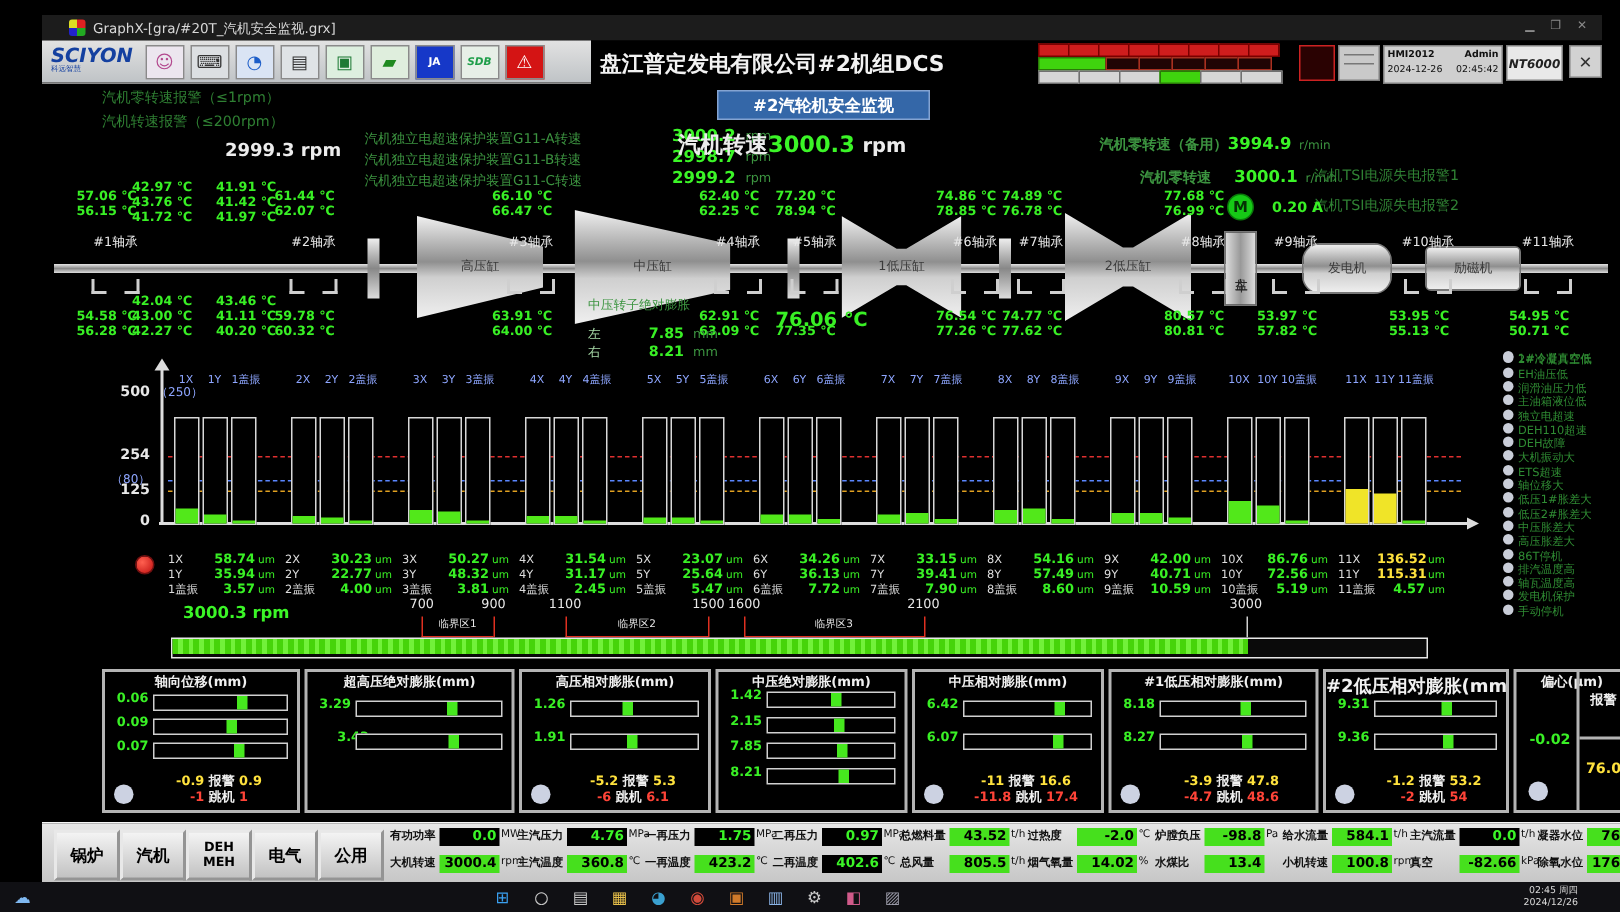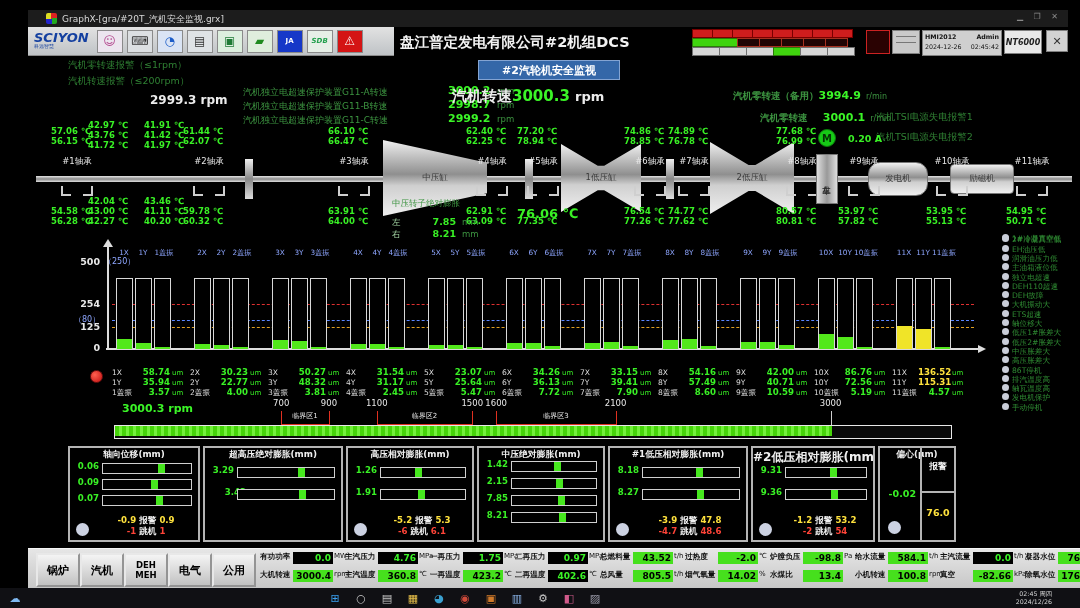--- a/index.html
+++ b/index.html
@@ -134,20 +134,23 @@
     <span class="gd" style="font-size:8px;">r/min</span>
   </div>
   <div class="abs gdd" style="left:876px;top:111px;font-size:9.5px;">汽机TSI电源失电报警1</div>
   <div class="abs gdd" style="left:876px;top:131px;font-size:9.5px;">汽机TSI电源失电报警2</div>
 
   <div id="turbine" class="abs" style="left:0;top:118px;width:1080px;height:120px;">
       <div style="position: absolute; left: 36px; top: 58px; width: 1036px; height: 6px; background: linear-gradient(rgb(230, 230, 230), rgb(138, 138, 138), rgb(220, 220, 220));"></div>
       <div style="position: absolute; left: 245px; top: 41px; width: 8px; height: 40px; background: linear-gradient(rgb(238, 238, 238), rgb(136, 136, 136), rgb(221, 221, 221));"></div>
       <div style="position: absolute; left: 525px; top: 41px; width: 8px; height: 40px; background: linear-gradient(rgb(238, 238, 238), rgb(136, 136, 136), rgb(221, 221, 221));"></div>
       <div style="position: absolute; left: 666px; top: 41px; width: 8px; height: 40px; background: linear-gradient(rgb(238, 238, 238), rgb(136, 136, 136), rgb(221, 221, 221));"></div>
+      <div style="position: absolute; left: 278px; top: 26px; width: 84px; height: 68px; background: linear-gradient(rgb(240, 240, 240), rgb(143, 143, 143) 45%, rgb(207, 207, 207) 60%, rgb(239, 239, 239)); clip-path: polygon(0% 0%, 100% 30%, 100% 70%, 0% 100%); display: flex; align-items: center; justify-content: center;">
+        <span style="font-size: 8.5px; color: rgb(58, 58, 58); white-space: nowrap;">高压缸</span>
+      </div>
       <div style="position: absolute; left: 383px; top: 22px; width: 104px; height: 76px; background: linear-gradient(rgb(240, 240, 240), rgb(143, 143, 143) 45%, rgb(207, 207, 207) 60%, rgb(239, 239, 239)); clip-path: polygon(0% 0%, 100% 30%, 100% 70%, 0% 100%); display: flex; align-items: center; justify-content: center;">
         <span style="font-size: 8.5px; color: rgb(58, 58, 58); white-space: nowrap;">中压缸</span>
       </div>
       <div style="position: absolute; left: 561px; top: 26px; width: 80px; height: 68px; background: linear-gradient(rgb(240, 240, 240), rgb(143, 143, 143) 45%, rgb(207, 207, 207) 60%, rgb(239, 239, 239)); clip-path: polygon(0% 0%, 46% 32%, 54% 32%, 100% 0%, 100% 100%, 54% 68%, 46% 68%, 0% 100%); display: flex; align-items: center; justify-content: center;">
         <span style="font-size: 8.5px; color: rgb(58, 58, 58); white-space: nowrap;">1低压缸</span>
       </div>
       <div style="position: absolute; left: 710px; top: 24px; width: 84px; height: 72px; background: linear-gradient(rgb(240, 240, 240), rgb(143, 143, 143) 45%, rgb(207, 207, 207) 60%, rgb(239, 239, 239)); clip-path: polygon(0% 0%, 46% 32%, 54% 32%, 100% 0%, 100% 100%, 54% 68%, 46% 68%, 0% 100%); display: flex; align-items: center; justify-content: center;">
         <span style="font-size: 8.5px; color: rgb(58, 58, 58); white-space: nowrap;">2低压缸</span>
       </div>
       <div style="position: absolute; left: 868px; top: 44px; width: 58px; height: 32px; background: linear-gradient(rgb(240, 240, 240), rgb(143, 143, 143) 45%, rgb(207, 207, 207) 60%, rgb(239, 239, 239)); border-radius: 12px; border: 1px solid rgb(119, 119, 119); display: flex; align-items: center; justify-content: center;">
@@ -534,20 +537,34 @@
         </div>
         <div style="position: absolute; left: 2px; top: 45px; width: 27px; text-align: right; font-size: 8.6px; font-weight: bold; color: rgb(57, 240, 37);">7.85</div>
         <div style="position: absolute; left: 32px; right: 6px; top: 47px; height: 9px; border: 1px solid rgb(208, 208, 208); background: rgb(0, 0, 0);">
           <div style="position: absolute; top: 0px; bottom: 0px; left: 55%; width: 7px; background: rgb(70, 232, 30);"></div>
         </div>
         <div style="position: absolute; left: 2px; top: 62px; width: 27px; text-align: right; font-size: 8.6px; font-weight: bold; color: rgb(57, 240, 37);">8.21</div>
         <div style="position: absolute; left: 32px; right: 6px; top: 64px; height: 9px; border: 1px solid rgb(208, 208, 208); background: rgb(0, 0, 0);">
           <div style="position: absolute; top: 0px; bottom: 0px; left: 56%; width: 7px; background: rgb(70, 232, 30);"></div>
         </div>
       </div>
+      <div style="position: relative; width: 124px; height: 92px; border: 2px solid rgb(180, 180, 180); background: rgb(0, 0, 0); flex: 0 0 auto;">
+        <div style="position: absolute; left: 0px; right: 0px; top: 1px; text-align: center; font-size: 8.8px; font-weight: bold; color: rgb(240, 240, 240); white-space: nowrap; overflow: hidden;">中压相对膨胀(mm)</div>
+        <div style="position: absolute; left: 2px; top: 17px; width: 27px; text-align: right; font-size: 8.6px; font-weight: bold; color: rgb(57, 240, 37);">6.42</div>
+        <div style="position: absolute; left: 32px; right: 6px; top: 19px; height: 9px; border: 1px solid rgb(208, 208, 208); background: rgb(0, 0, 0);">
+          <div style="position: absolute; top: 0px; bottom: 0px; left: 72%; width: 7px; background: rgb(70, 232, 30);"></div>
+        </div>
+        <div style="position: absolute; left: 2px; top: 39px; width: 27px; text-align: right; font-size: 8.6px; font-weight: bold; color: rgb(57, 240, 37);">6.07</div>
+        <div style="position: absolute; left: 32px; right: 6px; top: 41px; height: 9px; border: 1px solid rgb(208, 208, 208); background: rgb(0, 0, 0);">
+          <div style="position: absolute; top: 0px; bottom: 0px; left: 70%; width: 7px; background: rgb(70, 232, 30);"></div>
+        </div>
+        <div style="position: absolute; left: 26px; right: 2px; bottom: 13px; text-align: center; font-size: 8.6px; font-weight: bold; white-space: nowrap;"><span style="color: rgb(255, 226, 61);">-11</span><span style="color: rgb(240, 240, 240); margin: 0px 3px;">报警</span><span style="color: rgb(255, 226, 61);">16.6</span></div>
+        <div style="position: absolute; left: 26px; right: 2px; bottom: 2px; text-align: center; font-size: 8.6px; font-weight: bold; white-space: nowrap;"><span style="color: rgb(255, 68, 56);">-11.8</span><span style="color: rgb(240, 240, 240); margin: 0px 3px;">跳机</span><span style="color: rgb(255, 68, 56);">17.4</span></div>
+        <div style="position: absolute; left: 6px; bottom: 4px; width: 13px; height: 13px; border-radius: 50%; background: rgb(204, 210, 226);"></div>
+      </div>
       <div style="position: relative; width: 136px; height: 92px; border: 2px solid rgb(180, 180, 180); background: rgb(0, 0, 0); flex: 0 0 auto;">
         <div style="position: absolute; left: 0px; right: 0px; top: 1px; text-align: center; font-size: 8.8px; font-weight: bold; color: rgb(240, 240, 240); white-space: nowrap; overflow: hidden;">#1低压相对膨胀(mm)</div>
         <div style="position: absolute; left: 2px; top: 17px; width: 27px; text-align: right; font-size: 8.6px; font-weight: bold; color: rgb(57, 240, 37);">8.18</div>
         <div style="position: absolute; left: 32px; right: 6px; top: 19px; height: 9px; border: 1px solid rgb(208, 208, 208); background: rgb(0, 0, 0);">
           <div style="position: absolute; top: 0px; bottom: 0px; left: 55%; width: 7px; background: rgb(70, 232, 30);"></div>
         </div>
         <div style="position: absolute; left: 2px; top: 39px; width: 27px; text-align: right; font-size: 8.6px; font-weight: bold; color: rgb(57, 240, 37);">8.27</div>
         <div style="position: absolute; left: 32px; right: 6px; top: 41px; height: 9px; border: 1px solid rgb(208, 208, 208); background: rgb(0, 0, 0);">
           <div style="position: absolute; top: 0px; bottom: 0px; left: 56%; width: 7px; background: rgb(70, 232, 30);"></div>
         </div>

